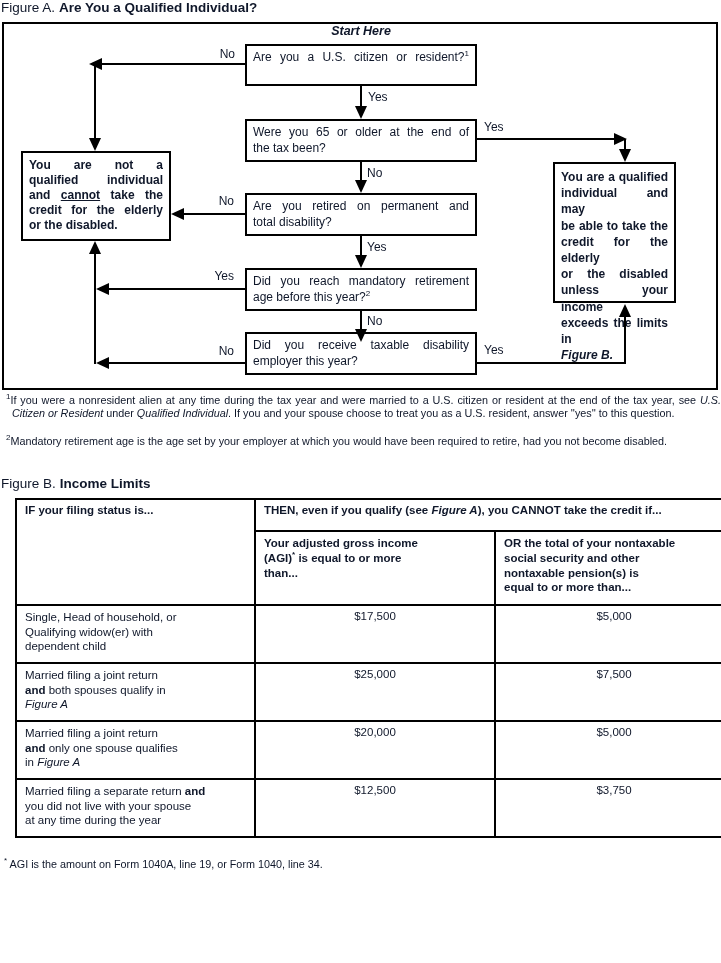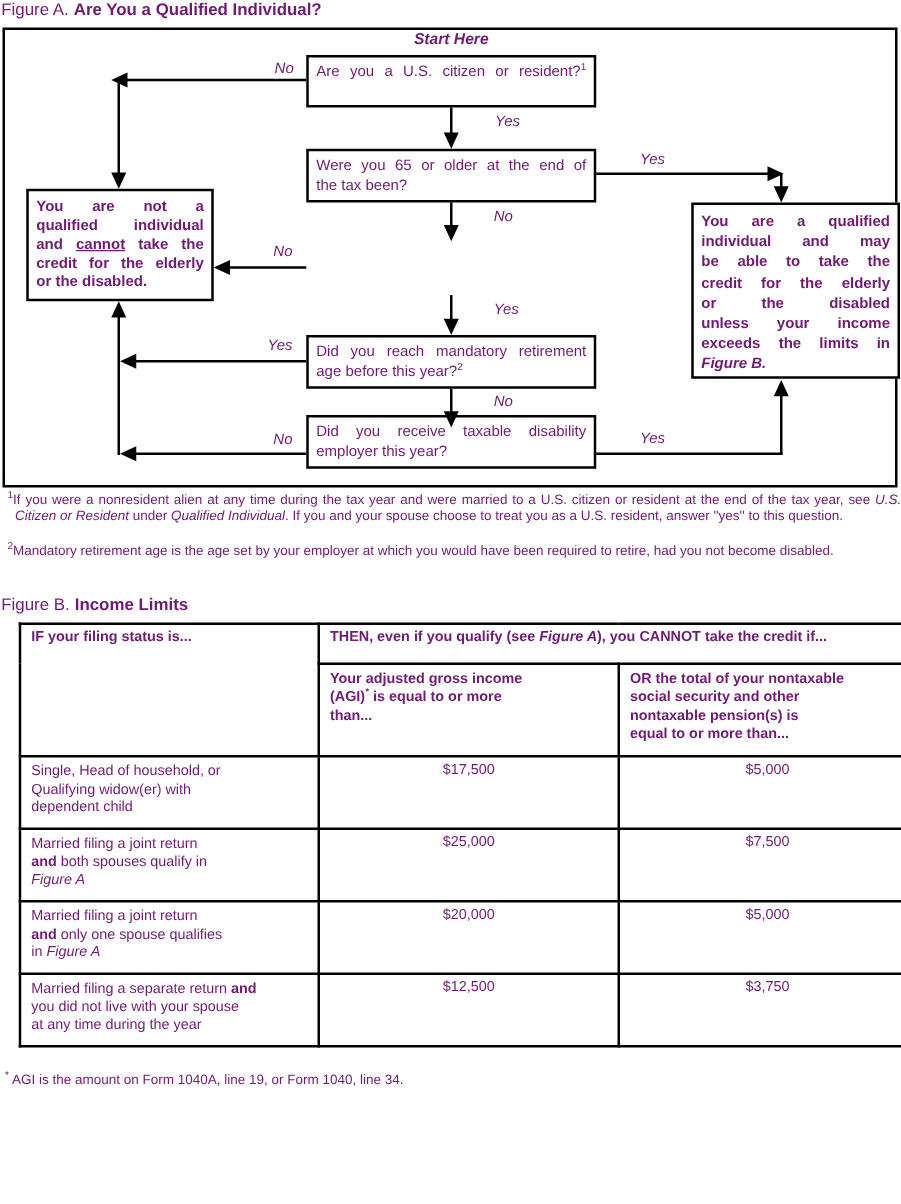--- a/index.html
+++ b/index.html
@@ -1,18 +1,18 @@
 <!DOCTYPE html>
 <html><head>
 <meta charset="utf-8">
 <style>
   html,body { margin:0; padding:0; background:#fff; }
   .canvas {
     position:relative; width:721px; height:963px; background:#ffffff;
-    font-family:"Liberation Sans", sans-serif; color:#701a75; overflow:hidden;
+    font-family:"Liberation Sans", sans-serif; color:#0f172a; overflow:hidden;
   }
 
   
   .fig-heading { position:absolute; font-size:13.5px; white-space:nowrap; }
   .fig-heading .t-bold { font-weight:bold; margin-left:4px; }
 
   
   .frame { position:absolute; border:2px solid #000; box-sizing:border-box; background:#fff; }
 
   .start-here { position:absolute; left:245px; top:24px; width:232px; text-align:center;
@@ -40,21 +40,21 @@
 
   
   .hline { position:absolute; height:2px; background:#000; }
   .vline { position:absolute; width:2px;  background:#000; }
   .arr   { position:absolute; width:0; height:0; }
   .arr-left  { border-top:6px solid transparent; border-bottom:6px solid transparent; border-right:13px solid #000; }
   .arr-right { border-top:6px solid transparent; border-bottom:6px solid transparent; border-left:13px solid #000; }
   .arr-down  { border-left:6px solid transparent; border-right:6px solid transparent; border-top:13px solid #000; }
   .arr-up    { border-left:6px solid transparent; border-right:6px solid transparent; border-bottom:13px solid #000; }
 
-  .lbl { position:absolute; font-style:italic; font-size:12px; white-space:nowrap;margin-left:28px; }
+  .lbl { position:absolute; font-size:12px; white-space:nowrap; }
   .lbl-r { text-align:right; }
 
   
   .fn { position:absolute; left:6px; width:709px; font-size:10.8px; line-height:13.4px;
         padding-left:6px; text-indent:-6px; text-align:justify; }
 
   
   table.figb { position:absolute; left:15px; top:498px; width:717px;
                border-collapse:collapse; table-layout:fixed; }
   table.figb td { border:2px solid #000; box-sizing:border-box; vertical-align:top;
@@ -83,40 +83,44 @@
 
   <div class="qbox" style="top:44px; height:42px;">
     <div class="line-j"><span>Are you a U.S. citizen or resident?</span><sup>1</sup></div>
   </div>
 
   <div class="qbox" style="top:119px; height:43px;">
     <div class="line-j">Were you 65 or older at the end of</div>
     <div class="line-l">the tax been?</div>
   </div>
 
+  <div class="qbox" style="top:193px; height:43px;">
+    <div class="line-j">Are you retired on permanent and</div>
+    <div class="line-l">total disability?</div>
+  </div>
 
   <div class="qbox" style="top:268px; height:43px;">
     <div class="line-j">Did you reach mandatory retirement</div>
     <div class="line-l"><span>age before this year?</span><sup>2</sup></div>
   </div>
 
   <div class="qbox" style="top:332px; height:43px;">
     <div class="line-j">Did you receive taxable disability</div>
     <div class="line-l">employer this year?</div>
   </div>
 
   <div class="rbox notq" style="left:21px; top:151px; width:150px; height:90px;">
     <span class="ln line-j">You are not a</span>
     <span class="ln line-j">qualified individual</span>
     <span class="ln line-j"><span>and </span><u>cannot</u><span> take the</span></span>
     <span class="ln line-j">credit for the elderly</span>
     <span class="ln line-l">or the disabled.</span>
   </div>
 
-  <div class="rbox qual" style="left:553px; top:162px; width:167px; height:141px;">
+  <div class="rbox qual" style="left:553px; top:162px; width:123px; height:141px;">
     <span class="ln line-j">You are a qualified</span>
     <span class="ln line-j">individual and may</span>
     <span class="ln line-j">be able to take the</span>
     <span class="ln line-j">credit for the elderly</span>
     <span class="ln line-j">or the disabled</span>
     <span class="ln line-j">unless your income</span>
     <span class="ln line-j">exceeds the limits in</span>
     <span class="ln line-l"><i>Figure B.</i></span>
   </div>
 

